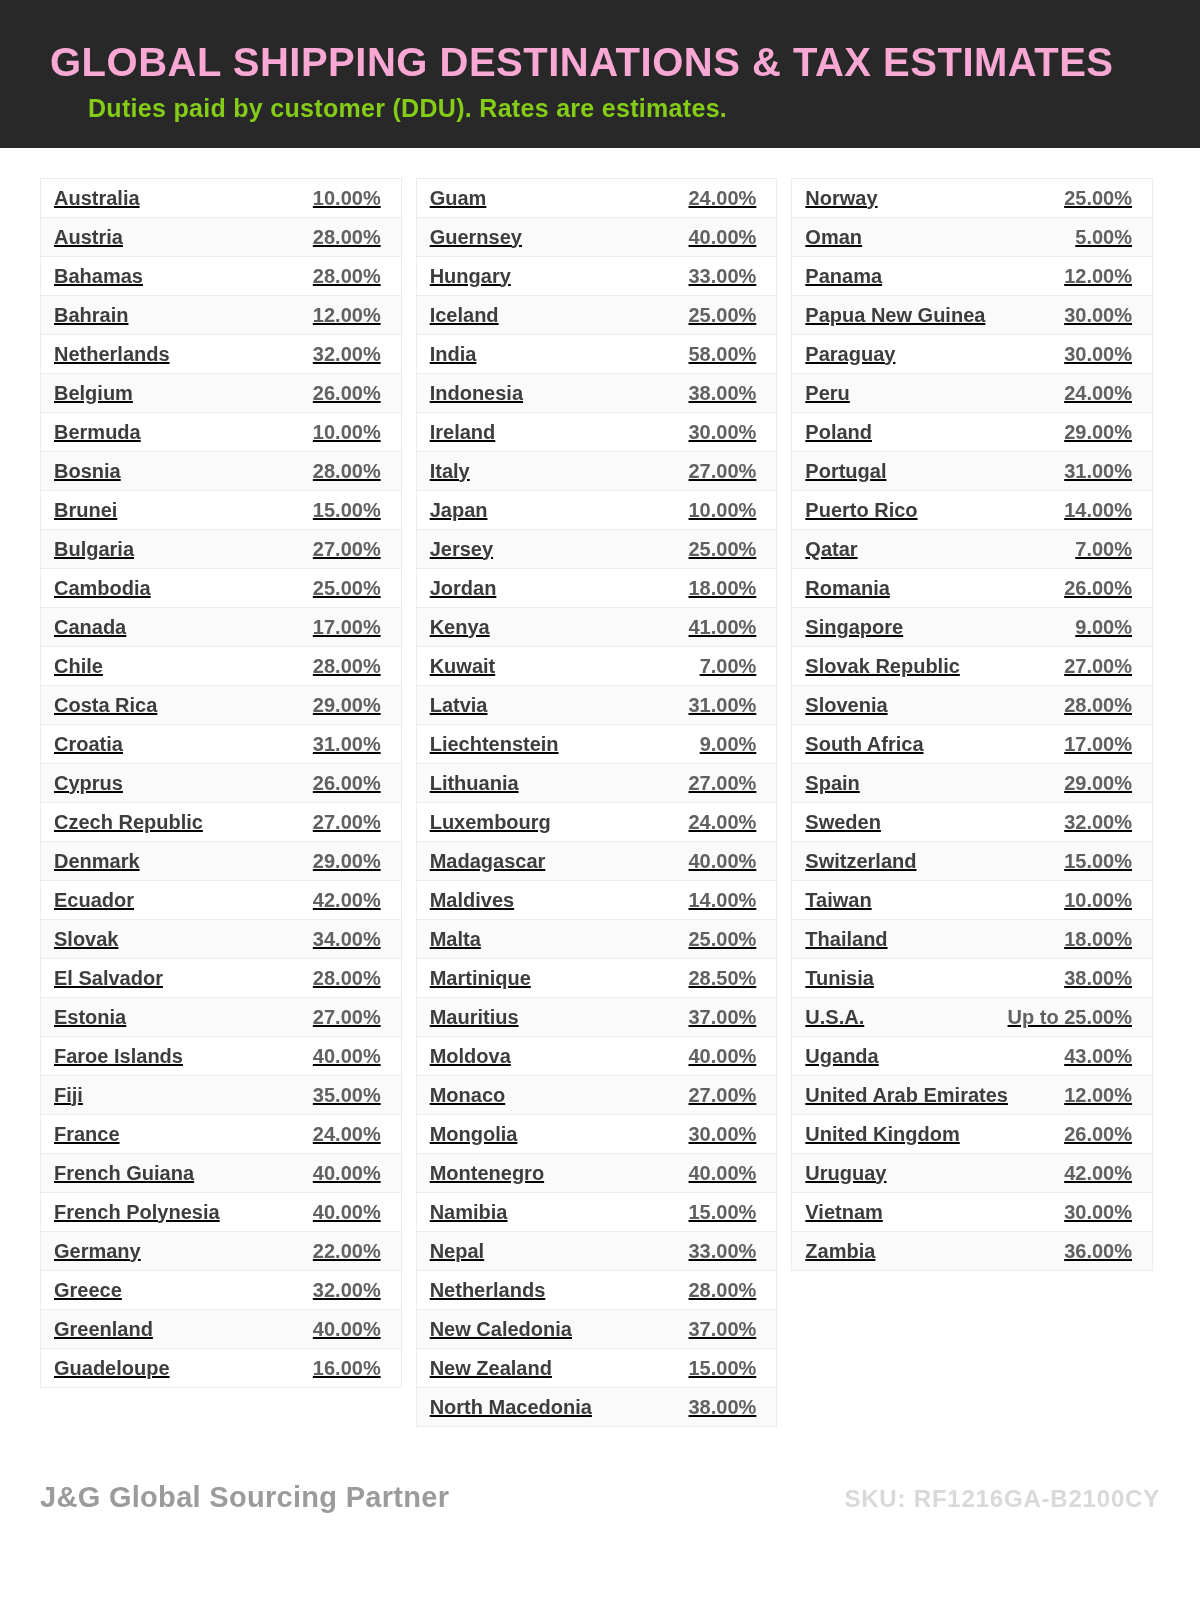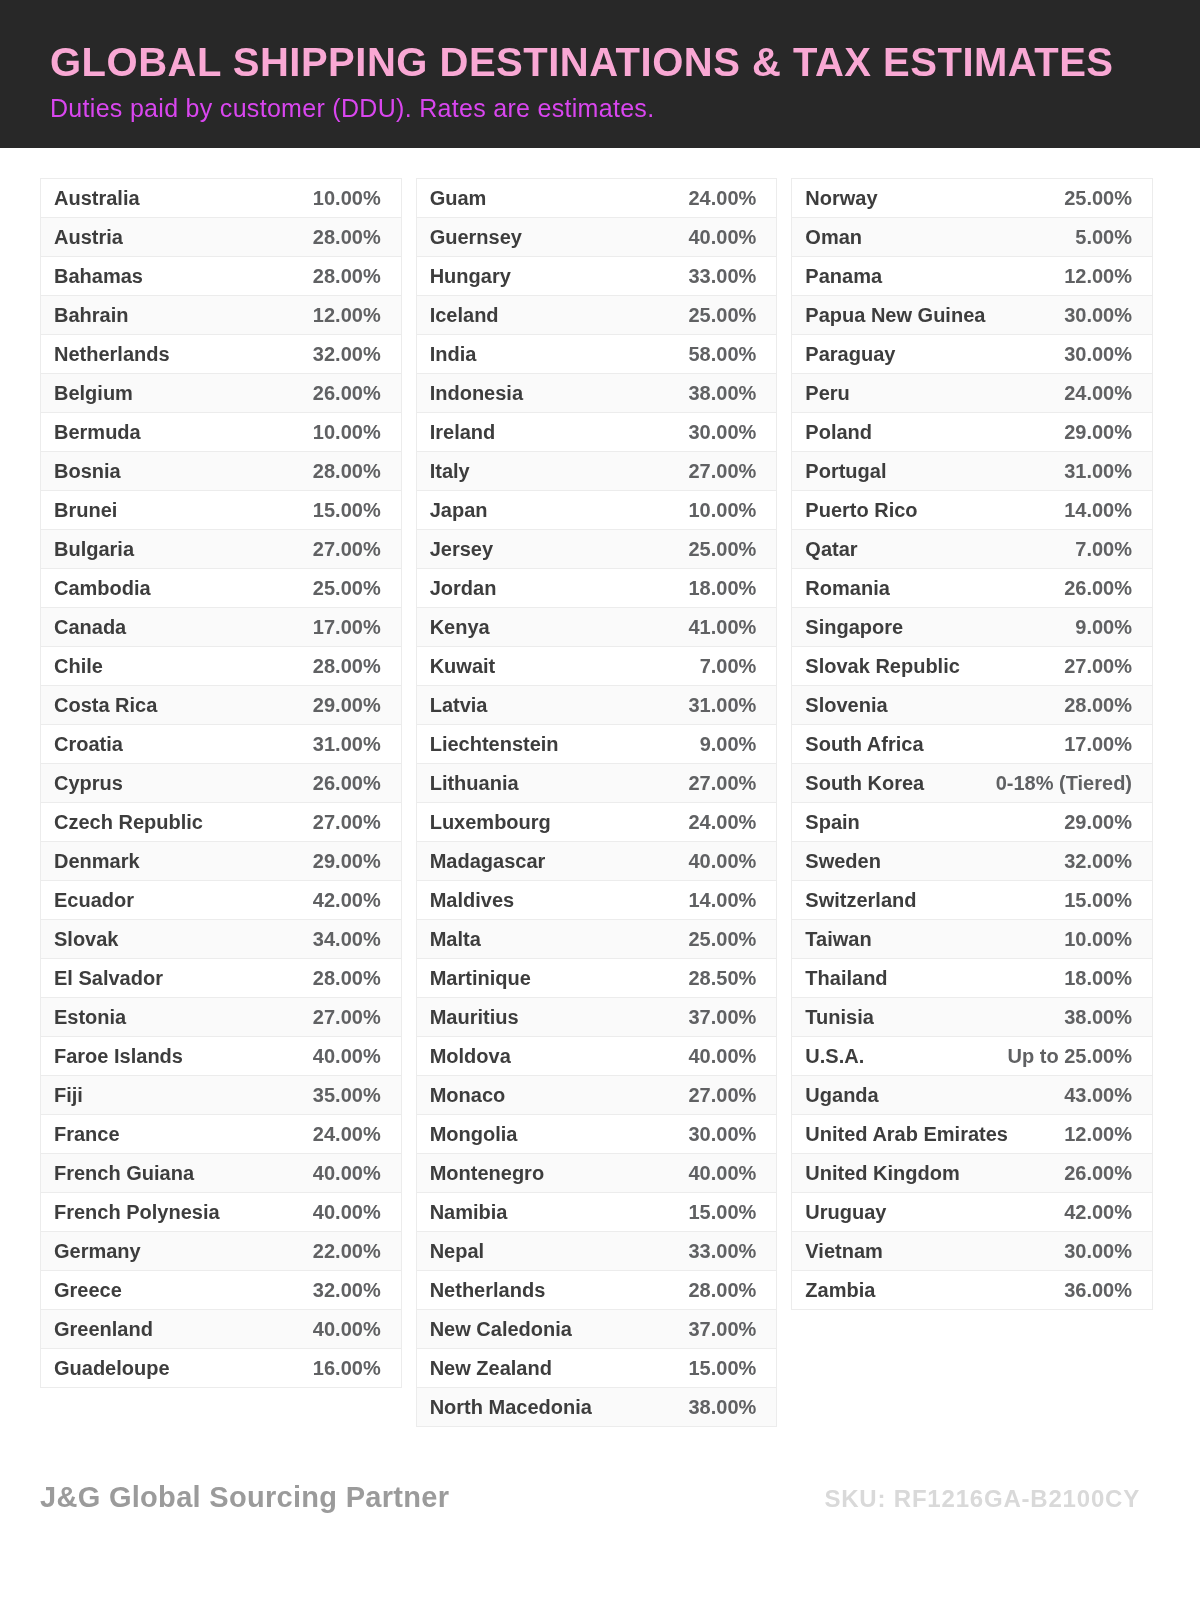--- a/index.html
+++ b/index.html
@@ -17,37 +17,39 @@
   }
   .header .title {
     color: #f9a8d4;
     font-size: 40px;
     font-weight: 700;
     letter-spacing: 0.5px;
     white-space: nowrap;
   }
   .header .subtitle {
     margin-top: 9px;
-    color: #d946ef;
+    color: #84cc16;
     font-size: 25px;
-    font-weight: 400;
+    font-weight: 700;
     letter-spacing: 0.3px;
+    margin-left: 38px;
   }
   
   .columns {
     display: flex;
     gap: 14px;
     align-items: flex-start;
     margin: 30px 47px 0 40px;
   }
   .rates-column {
     flex: 1 1 0;
     border: 1px solid #ececec;
     border-bottom: none;
     background: #0f766e;
+    text-decoration: underline;
   }
   .row {
     height: 39px;
     display: flex;
     justify-content: space-between;
     align-items: center;
     padding: 0 20px 0 13px;
     border-bottom: 1px solid #ececec;
     white-space: nowrap;
     background: #ffffff;
@@ -58,21 +60,21 @@
     font-weight: 700;
     color: #3d3d3d;
   }
   .rate {
     font-size: 20px;
     font-weight: 700;
     color: #606163;
   }
   
   .footer {
-    margin: 54px 60px 0 40px;
+    margin: 54px 40px 0 40px;
     display: flex;
     justify-content: space-between;
     align-items: baseline;
     text-align: right;
   }
   .brand {
     color: #9b9b9b;
     font-size: 29px;
     font-weight: 700;
     letter-spacing: 0.3px;
@@ -404,24 +406,20 @@
       </div>
       <div class="row">
         <span class="country">Slovenia</span>
         <span class="rate">28.00%</span>
       </div>
       <div class="row">
         <span class="country">South Africa</span>
         <span class="rate">17.00%</span>
       </div>
       <div class="row">
-        <span class="country">South Korea</span>
-        <span class="rate">0-18% (Tiered)</span>
-      </div>
-      <div class="row">
         <span class="country">Spain</span>
         <span class="rate">29.00%</span>
       </div>
       <div class="row">
         <span class="country">Sweden</span>
         <span class="rate">32.00%</span>
       </div>
       <div class="row">
         <span class="country">Switzerland</span>
         <span class="rate">15.00%</span>

